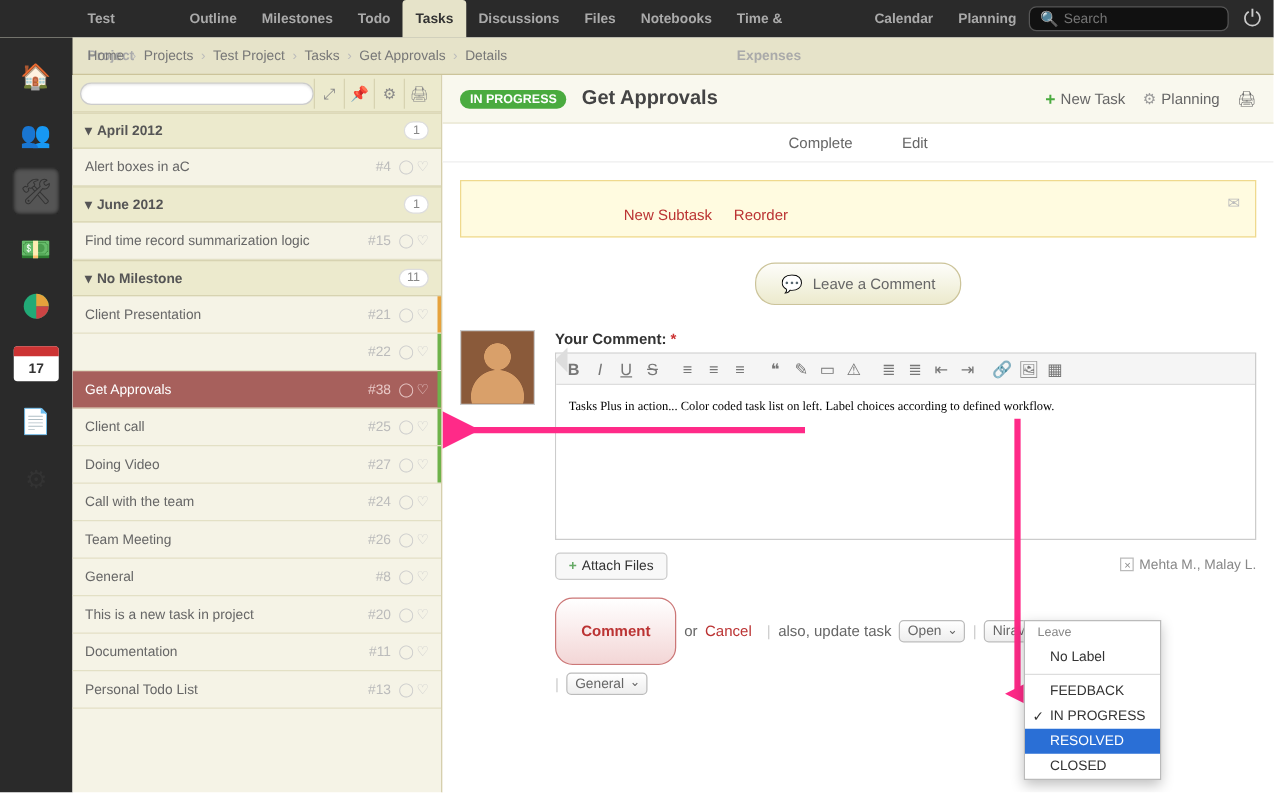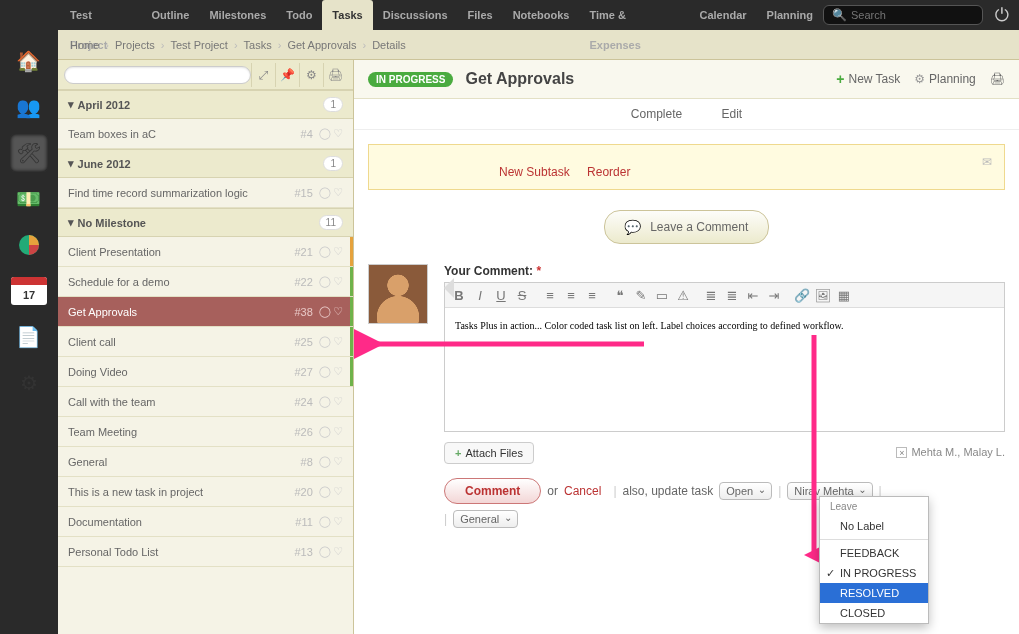--- a/index.html
+++ b/index.html
@@ -86,21 +86,21 @@
 .etoolbar { background:#f5f5f5; border-bottom:1px solid #ddd; padding:4px 6px; display:flex; gap:12px; align-items:center; color:#777; font-size:13px; }
 .etoolbar .grp { display:flex; gap:5px; align-items:center; }
 .etoolbar .ico { display:inline-flex; width:16px; height:16px; align-items:center; justify-content:center; cursor:pointer; }
 .etext { width:100%; border:none; resize:none; padding:10px; font-size:10px; height:120px; outline:none; font-family:Liberation Serif, serif; line-height:1.5; }
 .attach { margin-top:10px; display:inline-flex; align-items:center; border:1px solid #ccc; border-radius:4px; padding:4px 10px; background:#f8f8f8; font-size:11px; cursor:pointer; }
 .attach .pl { color:#6a6; font-weight:bold; margin-right:4px; }
 .subsarea { margin-top:8px; text-align:right; color:#888; font-size:11px; }
 .subsarea .x { border:1px solid #bbb; display:inline-block; width:11px; height:11px; line-height:10px; text-align:center; margin-right:4px; color:#888; font-size:9px;}
 
 .actions { margin-top:14px; display:flex; align-items:center; font-size:12px; color:#666; flex-wrap:wrap; gap:6px;}
-.cbtn { background:linear-gradient(#fff,#f3d6d6); border:1px solid #c77; color:#b33; font-weight:bold; border-radius:14px; padding:5px 20px; cursor:pointer; }
+.cbtn { background:linear-gradient(#fff,#f3d6d6); border:1px solid #c77; color:#b33; font-weight:bold; border-radius:14px; padding:19px 20px; cursor:pointer; }
 .cancel { color:#b33; cursor:pointer; }
 .sel { border:1px solid #bbb; border-radius:4px; padding:2px 18px 2px 6px; background:linear-gradient(#fff,#eee); font-size:11px; position:relative; cursor:pointer; }
 .sel::after { content:"⌄"; position:absolute; right:5px; top:1px; color:#666; font-size:10px; }
 
 
 .dropdown { position:absolute; background:#fff; border:1px solid #bbb; box-shadow:0 4px 10px rgba(0,0,0,.25); width:110px; font-size:11px; z-index:50; right: 90px; bottom: 10px; }
 .dropdown .dh { padding:4px 10px; color:#888; font-size:10px; }
 .dropdown .di { padding:4px 10px 4px 20px; cursor:pointer; position:relative; }
 .dropdown .di.checked::before { content:"✓"; position:absolute; left:6px; }
 .dropdown .di.hl { background:#2a6fd6; color:#fff; }
@@ -179,21 +179,21 @@
       <div class="sb-tbtn">⚙</div>
       <div class="sb-tbtn">🖨</div>
     </div>
     <div id="sbgroups">
         <div class="sb-group">
           <span style="margin-right:4px">▾</span>
           <span>April 2012</span>
           <span class="count">1</span>
         </div>
         <div class="sb-item">
-          <span style="flex:1;padding-right:6px;">Team boxes in aC</span>
+          <span style="flex:1;padding-right:6px;">Alert boxes in aC</span>
           <span class="num">#4</span>
           <span class="meta">
             <span>◯</span>
             <span>♡</span>
           </span>
         </div>
         <div class="sb-group">
           <span style="margin-right:4px">▾</span>
           <span>June 2012</span>
           <span class="count">1</span>
@@ -214,21 +214,20 @@
         <div class="sb-item">
           <span style="flex:1;padding-right:6px;">Client Presentation</span>
           <span class="num">#21</span>
           <span class="meta">
             <span>◯</span>
             <span>♡</span>
           </span>
           <span class="sb-edge edge-orange"></span>
         </div>
         <div class="sb-item">
-          <span style="flex:1;padding-right:6px;">Schedule for a demo</span>
           <span class="num">#22</span>
           <span class="meta">
             <span>◯</span>
             <span>♡</span>
           </span>
           <span class="sb-edge edge-green"></span>
         </div>
         <div class="sb-item selected">
           <span style="flex:1;padding-right:6px;">Get Approvals</span>
           <span class="num">#38</span>

